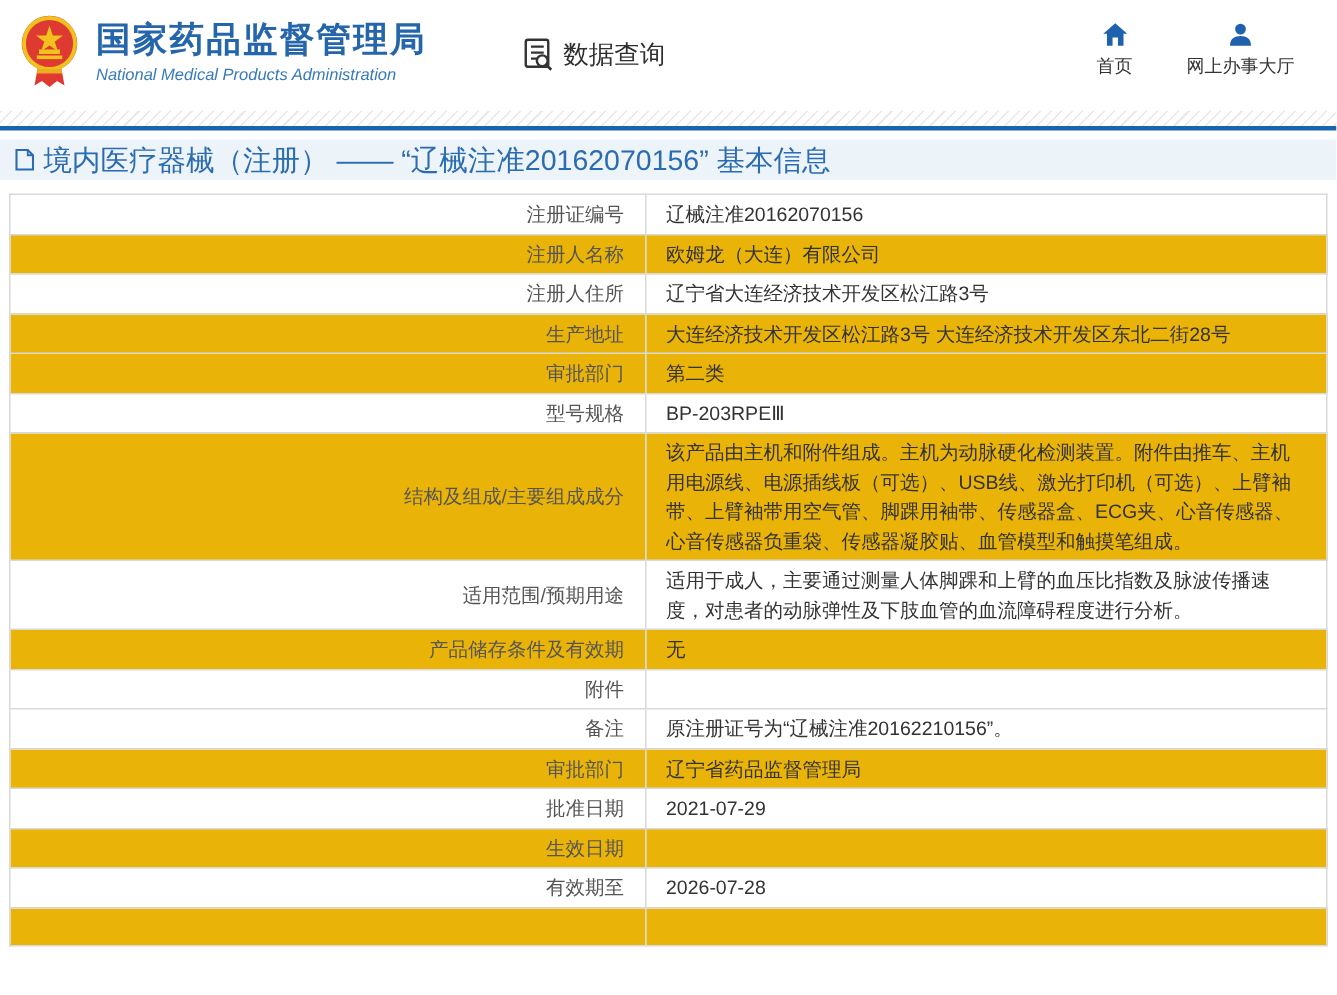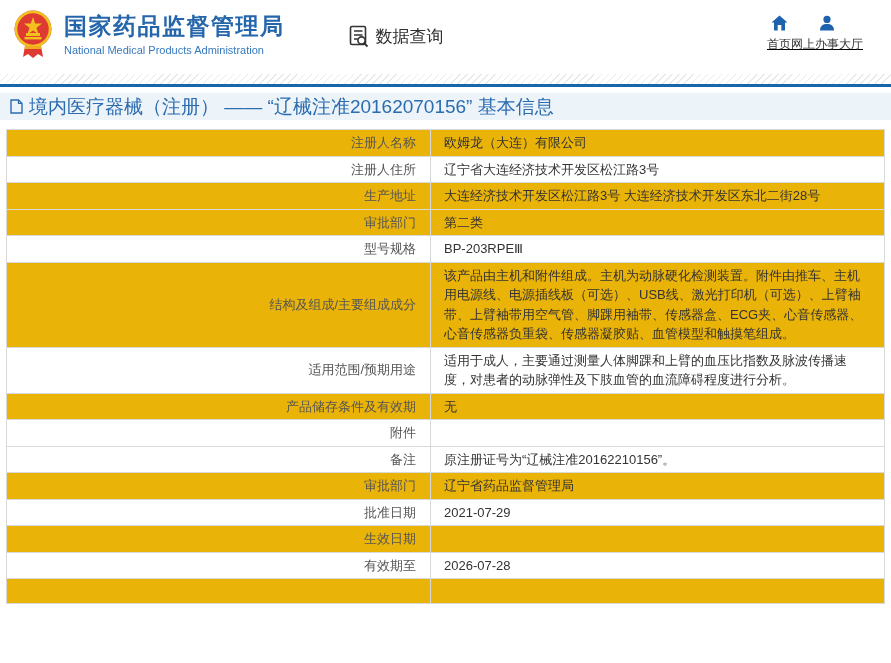--- a/index.html
+++ b/index.html
@@ -5,24 +5,24 @@
   * { margin: 0; padding: 0; box-sizing: border-box; }
   html, body { width: 891px; height: 663px; overflow: hidden; background: #fff;
     font-family: "Liberation Sans", "DejaVu Sans", sans-serif; }
 
   
   .site-header { display: flex; align-items: flex-start; height: 74px; background: #fff; }
   .logo-block { display: flex; align-items: flex-start; gap: 10px; margin: 9px 0 0 12px; cursor: pointer; }
   .emblem { width: 42px; height: 54px; flex: 0 0 auto; }
   .org-names { margin-top: 4px; }
   .org-zh { font-size: 23px; font-weight: bold; color: #2566ab; letter-spacing: 1.5px; line-height: 1.2; }
-  .org-en { font-size: 11px; color: #3779bd; margin-top: 3px; }
+  .org-en { font-size: 11px; color: #3779bd; margin-top: 3px; font-style: italic; }
   .section-tab { display: flex; align-items: center; gap: 5px; margin-left: 62px; margin-top: 24px;
     font-size: 17px; color: #2f2f2f; cursor: pointer; }
-  .header-nav { margin-left: auto; margin-right: 28px; display: flex; margin-top: 15px; text-decoration: underline; }
+  .header-nav { margin-left: auto; margin-right: 28px; display: flex; gap: 36px; margin-top: 15px; }
   .nav-item { display: flex; flex-direction: column; align-items: center; gap: 5px;
     font-size: 12px; color: #333; cursor: pointer; }
 
   
   .hatch-strip { height: 10px;
     background: repeating-linear-gradient(135deg, #e9e9e9 0px, #e9e9e9 1px, #ffffff 1px, #ffffff 5px); }
   .blue-rule { height: 3px; background: #1766ac; }
 
   
   .breadcrumb { margin-top: 6px; height: 27px; background: #ecf3f9; display: flex;
@@ -97,20 +97,24 @@
   <span>境内医疗器械（注册） —— “辽械注准20162070156” 基本信息</span>
 </div>
 
 <div class="table-wrap">
   <table class="info">
     <colgroup>
         <col style="width:424px">
         <col>
       </colgroup>
     <tbody>
+        <tr>
+          <td class="label-cell"><span>注册证编号</span></td>
+          <td class="value-cell">辽械注准20162070156</td>
+        </tr>
         <tr class="alt">
           <td class="label-cell"><span>注册人名称</span></td>
           <td class="value-cell">欧姆龙（大连）有限公司</td>
         </tr>
         <tr>
           <td class="label-cell"><span>注册人住所</span></td>
           <td class="value-cell">辽宁省大连经济技术开发区松江路3号</td>
         </tr>
         <tr class="alt">
           <td class="label-cell"><span>生产地址</span></td>

